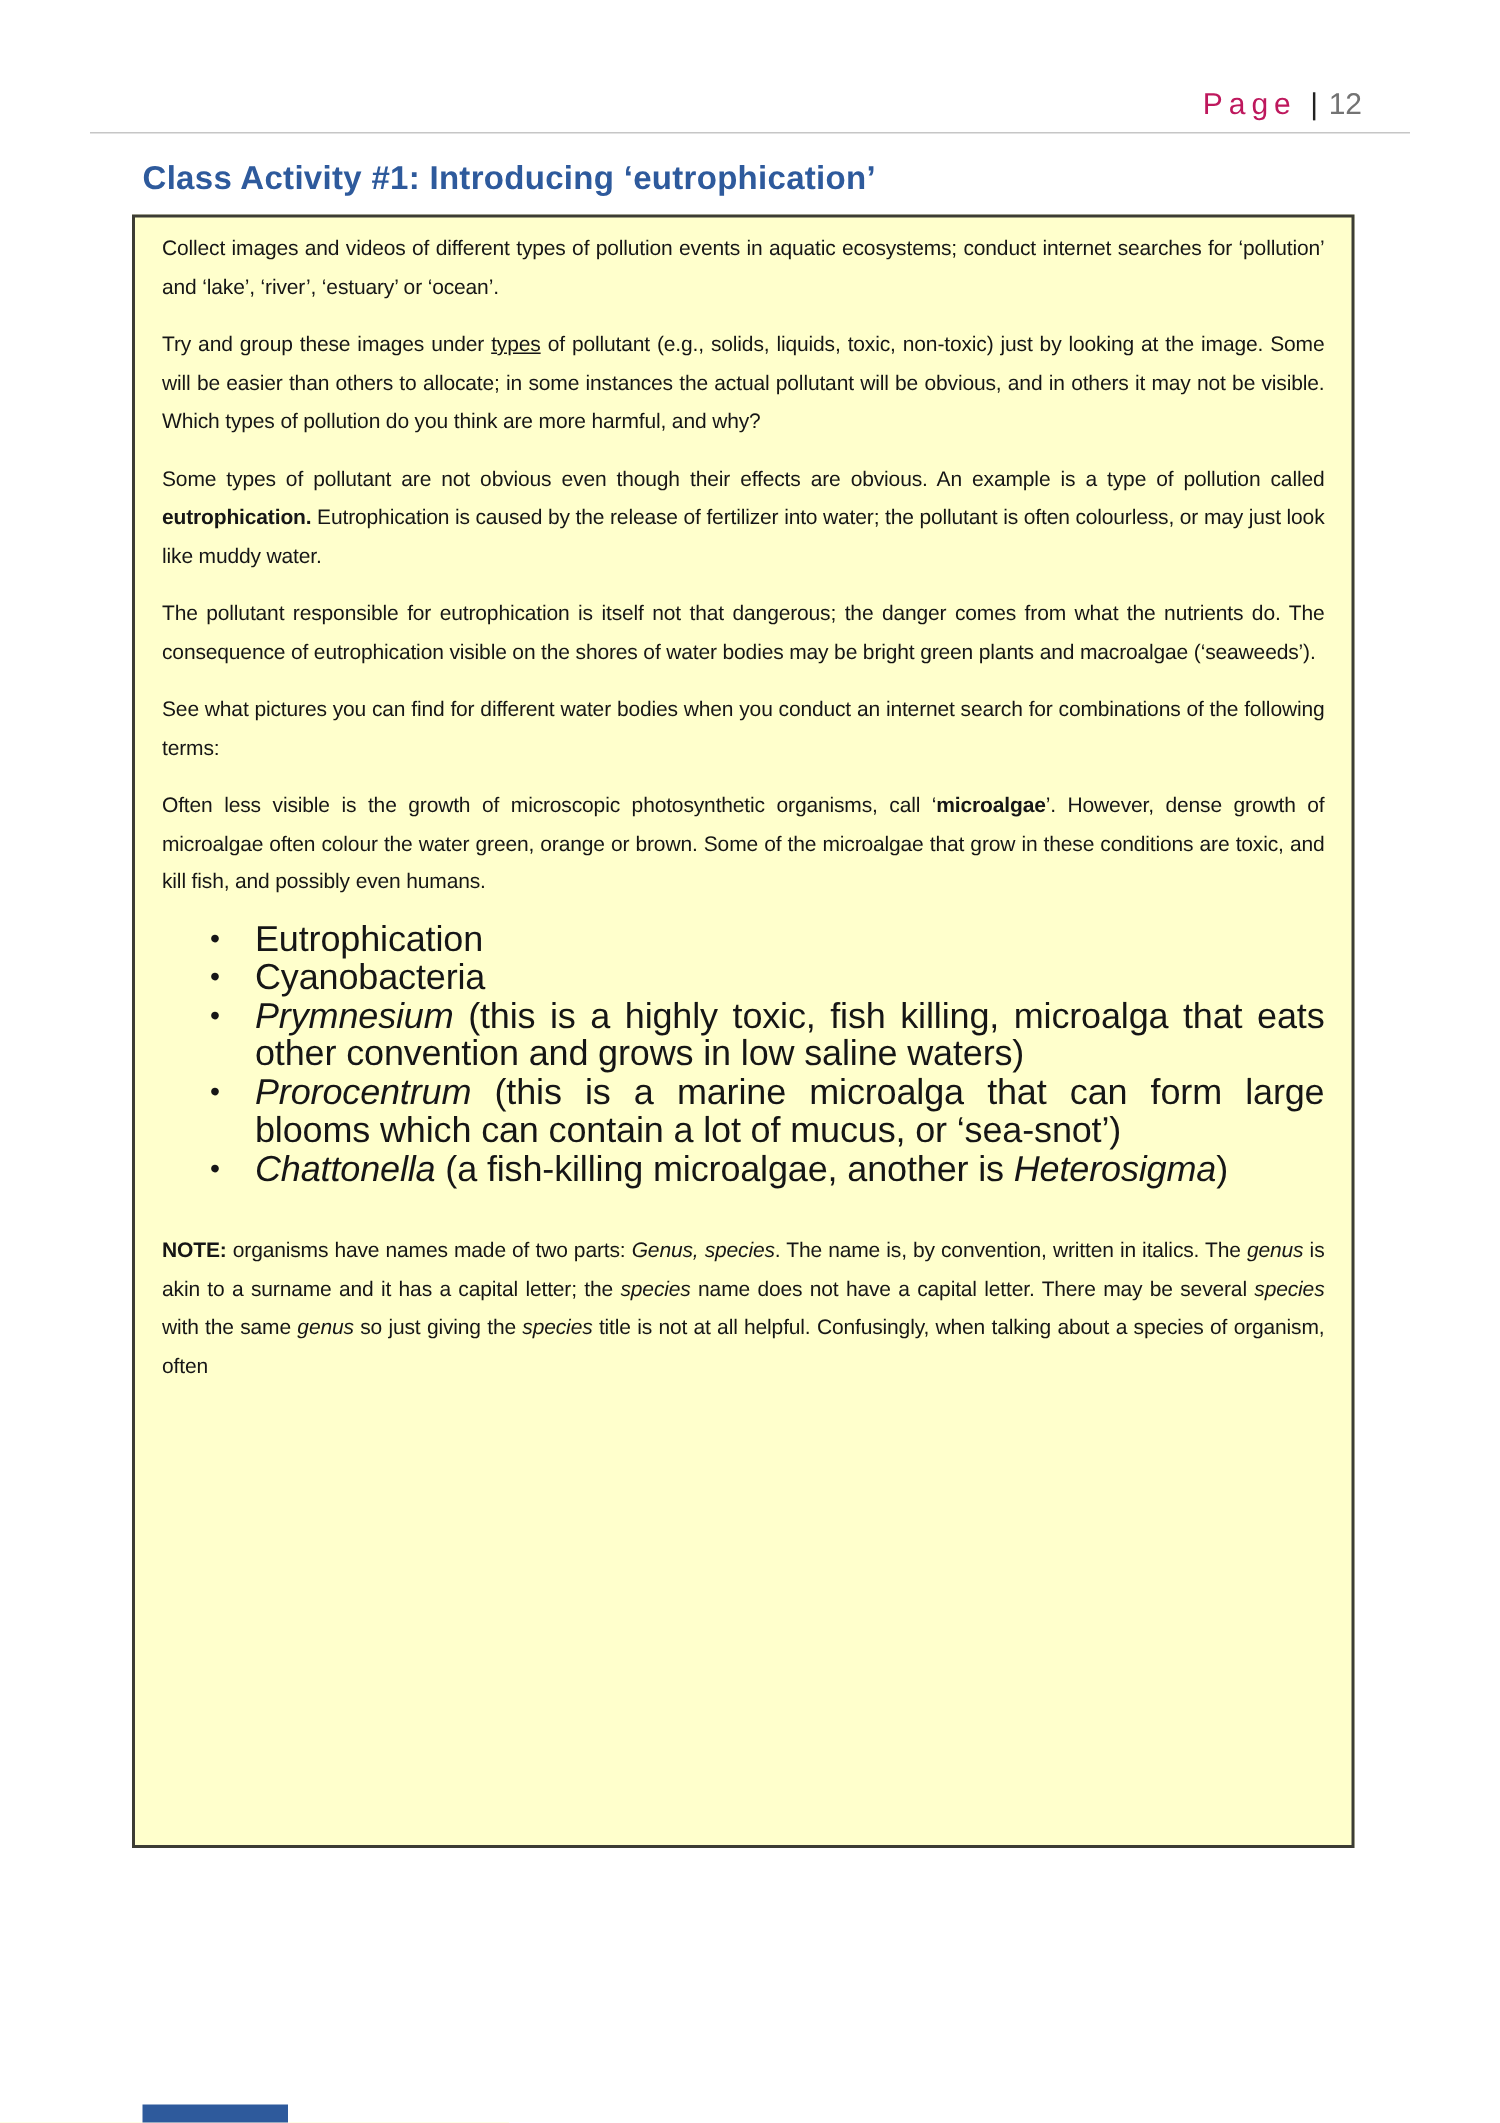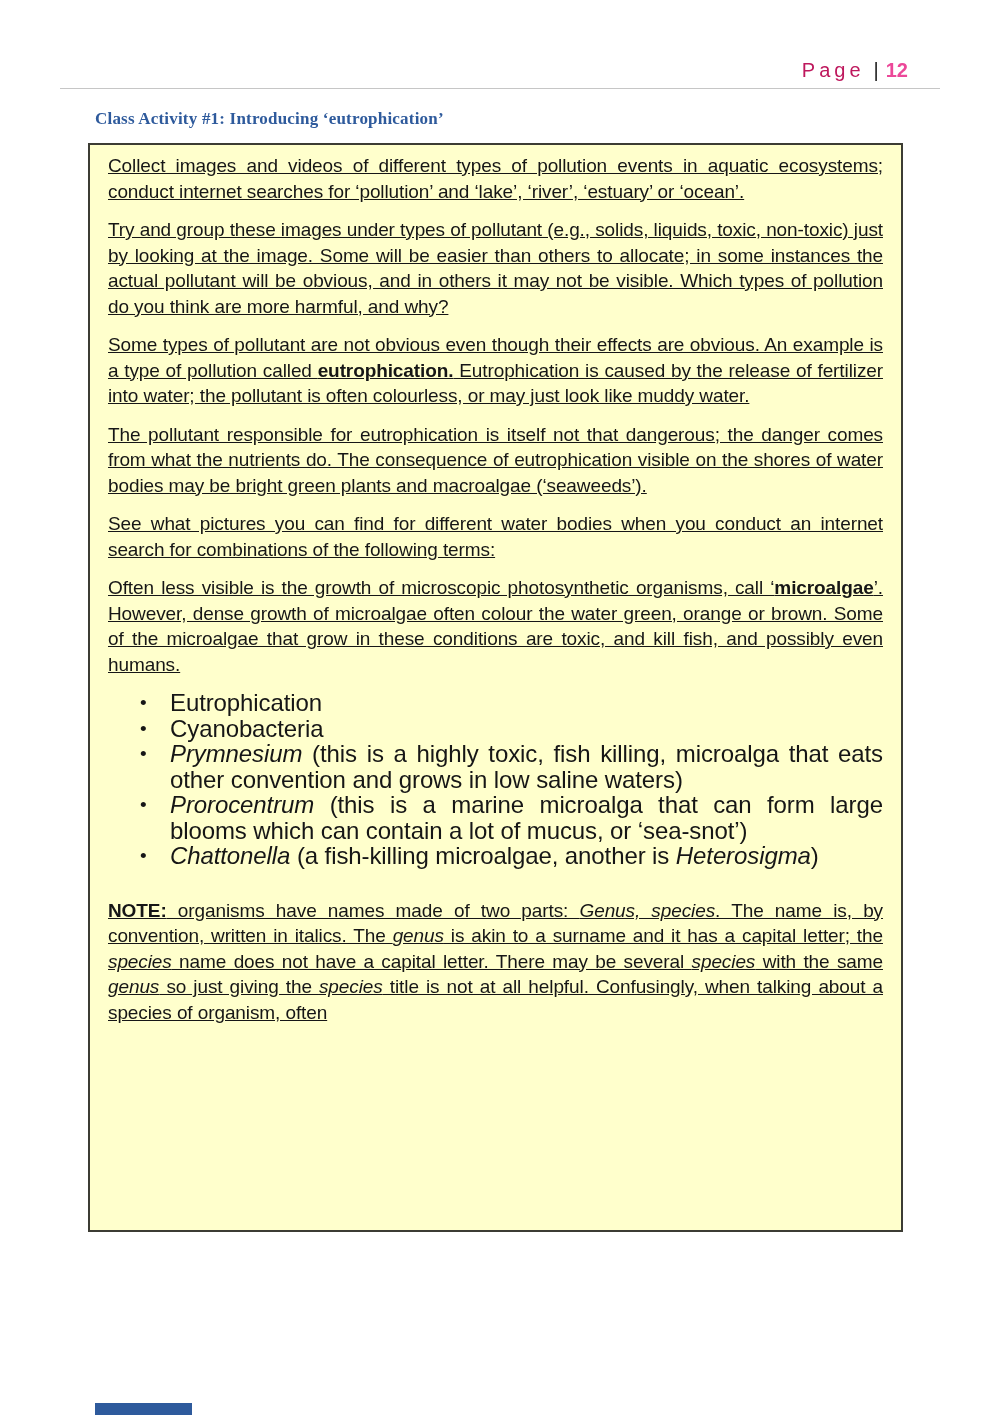--- a/index.html
+++ b/index.html
@@ -23,66 +23,64 @@
   }
   .page-word {
     color: #be185d;
     letter-spacing: 4px;
   }
   .page-sep {
     color: #222222;
     margin: 0 7px 0 9px;
   }
   .page-number {
-    color: #ec4899;
-    font-weight: bold;
+    color: #737373;
+    font-weight: normal;
   }
   .header-rule {
     position: absolute;
     top: 88px;
     left: 60px;
     width: 880px;
     height: 1px;
     background: #c6c6c6;
   }
 
   
   .doc-title {
     position: absolute;
     top: 103px;
     left: 95px;
     margin: 0;
-    font-size: 17px;
+    font-size: 22px;
     line-height: 32px;
     font-weight: bold;
     color: #2e5a9c;
     letter-spacing: 0.2px;
-    font-family: Liberation Serif, serif;
   }
 
   
   .activity-box {
     position: absolute;
     top: 143px;
     left: 88px;
     width: 815px;
     height: 1089px;
     box-sizing: border-box;
     background: #ffffcc;
     border: 2px solid #3c3c34;
     padding: 5px 18px 12px 18px;
     overflow: hidden;
   }
   .para {
     margin: 13px 0 0 0;
     text-align: justify;
-    font-size: 19px;
+    font-size: 14px;
     line-height: 25.5px;
     letter-spacing: -0.1px;
-    text-decoration: underline;
   }
   .para.first { margin-top: 3px; }
   .note { margin-top: 29px; }
 
   .bullet-list {
     margin: 13px 0 0 0;
     padding: 0 0 0 62px;
     list-style: none;
   }
   .bullet-list li {

